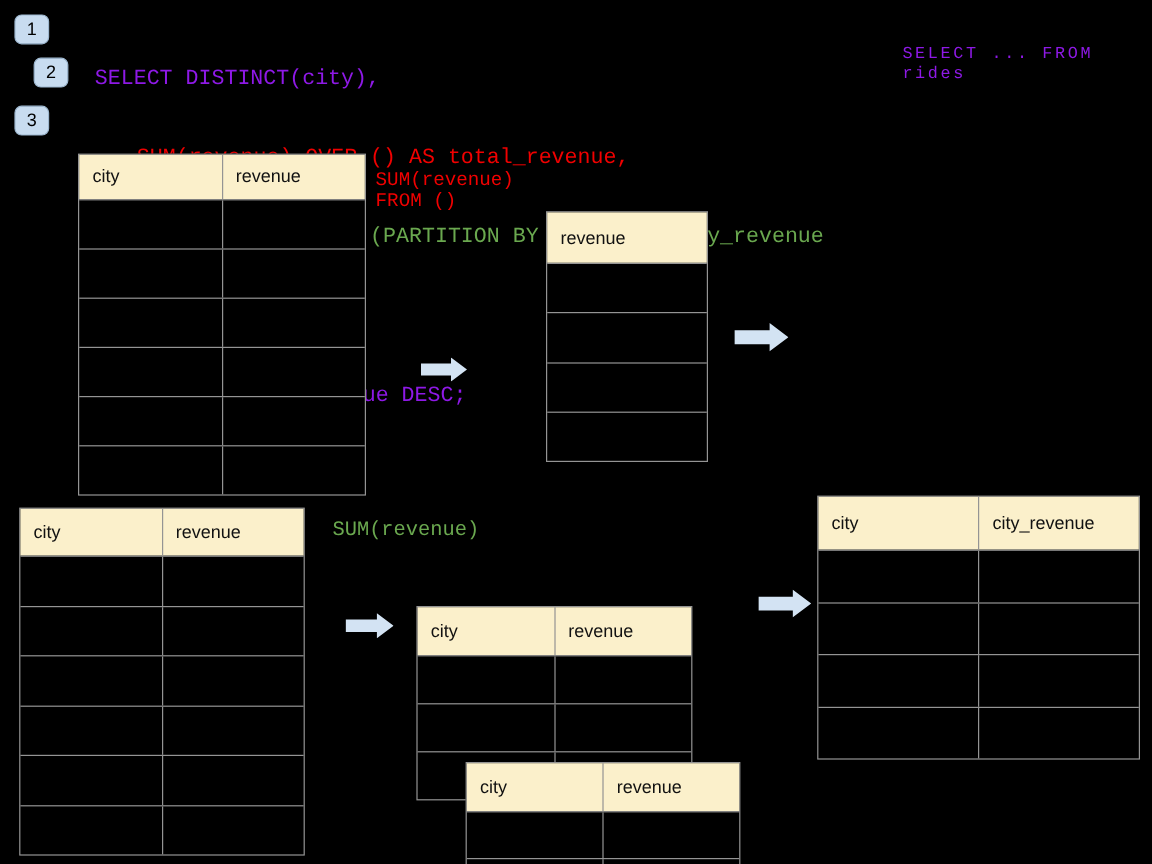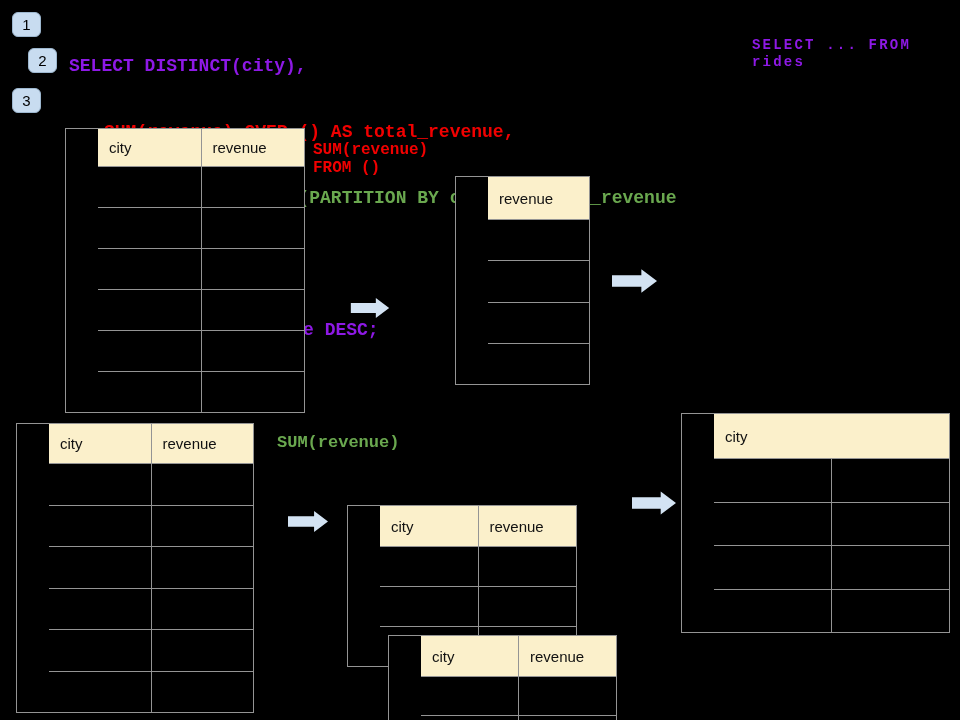--- a/index.html
+++ b/index.html
@@ -1,22 +1,22 @@
 <!DOCTYPE html>
 <html style="--background: #000000; --purple: #8E19E6; --red: #F10000; --green: #6AA84F; --header_bg: #FBF0CB; --table_border: #949494; --arrow_fill: #D3E3F3; --badge_bg: #C8DCF0;"><head>
 <meta charset="utf-8">
 <style>
   html,body{margin:0;padding:0;background:#000;}
   #stage{
     position:relative;width:960px;height:720px;overflow:hidden;background:var(--background,#000);
     font-family:"Liberation Sans",sans-serif;
   }
-  .mono{font-family:"Liberation Mono","DejaVu Sans Mono",monospace;font-weight:bold;}
-  
-  #sql-code{position:absolute;left:69px;top:11px;font-size:18px;line-height:22px;white-space:pre;}
+  .mono{font-family:"Liberation Mono","DejaVu Sans Mono",monospace;font-weight:normal;}
+  
+  #sql-code{position:absolute;left:79px;top:11px;font-size:18px;line-height:22px;white-space:pre;}
   .ind-a{margin-left:35px;}
   .ind-b{margin-left:18px;}
   .c-purple{color:var(--purple,#8E19E6);}
   .c-red{color:var(--red,#F10000);}
   .c-green{color:var(--green,#6AA84F);}
   
   .badge{
     position:absolute;width:29px;height:25px;box-sizing:border-box;
     background:var(--badge_bg,#C8DCF0);border:1px solid #9db7cf;border-radius:6px;
     display:flex;align-items:center;justify-content:center;
@@ -27,21 +27,21 @@
   #badge-3{left:12px;top:88px;}
   
   #side-snippet{position:absolute;left:752px;top:37px;font-size:14px;line-height:17px;letter-spacing:2.2px;}
   
   #annot-total{position:absolute;left:313px;top:142px;font-size:16px;line-height:17.5px;}
   #annot-partition{position:absolute;left:277px;top:431px;font-size:17px;line-height:23px;}
   
   .tbl{
     position:absolute;box-sizing:border-box;background:#000;
     border:1px solid var(--table_border,#949494);
-    display:flex;flex-direction:column;padding-left:32px;
+    display:flex;flex-direction:column;
   }
   .thead{display:flex;flex:none;background:var(--header_bg,#FBF0CB);}
   .th{flex:1;display:flex;align-items:center;padding-left:11px;box-sizing:border-box;
       font-size:15px;color:#111;}
   .th + .th{border-left:1px solid var(--table_border,#949494);}
   .tbody{flex:1;display:flex;flex-direction:column;}
   .trow{flex:1;display:flex;border-top:1px solid var(--table_border,#949494);}
   .tcell{flex:1;}
   .tcell + .tcell{border-left:1px solid var(--table_border,#949494);}
   
@@ -199,20 +199,21 @@
         <div class="trow">
           <div class="tcell"></div>
           <div class="tcell"></div>
         </div>
       </div>
   </div>
 
   <div class="tbl" style="left:681px;top:413px;width:269px;height:220px">
     <div class="thead" style="height:44px">
       <div class="th">city</div>
+      <div class="th">city_revenue</div>
     </div>
     <div class="tbody">
         <div class="trow">
           <div class="tcell"></div>
           <div class="tcell"></div>
         </div>
         <div class="trow">
           <div class="tcell"></div>
           <div class="tcell"></div>
         </div>

